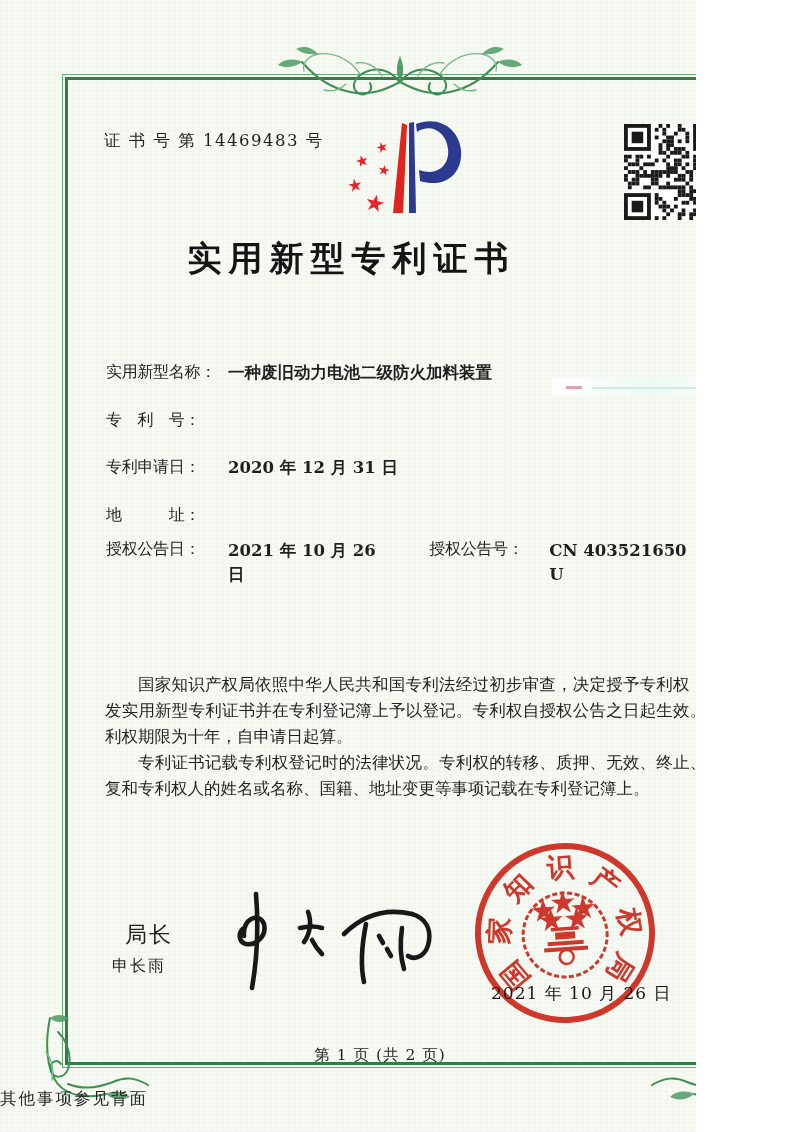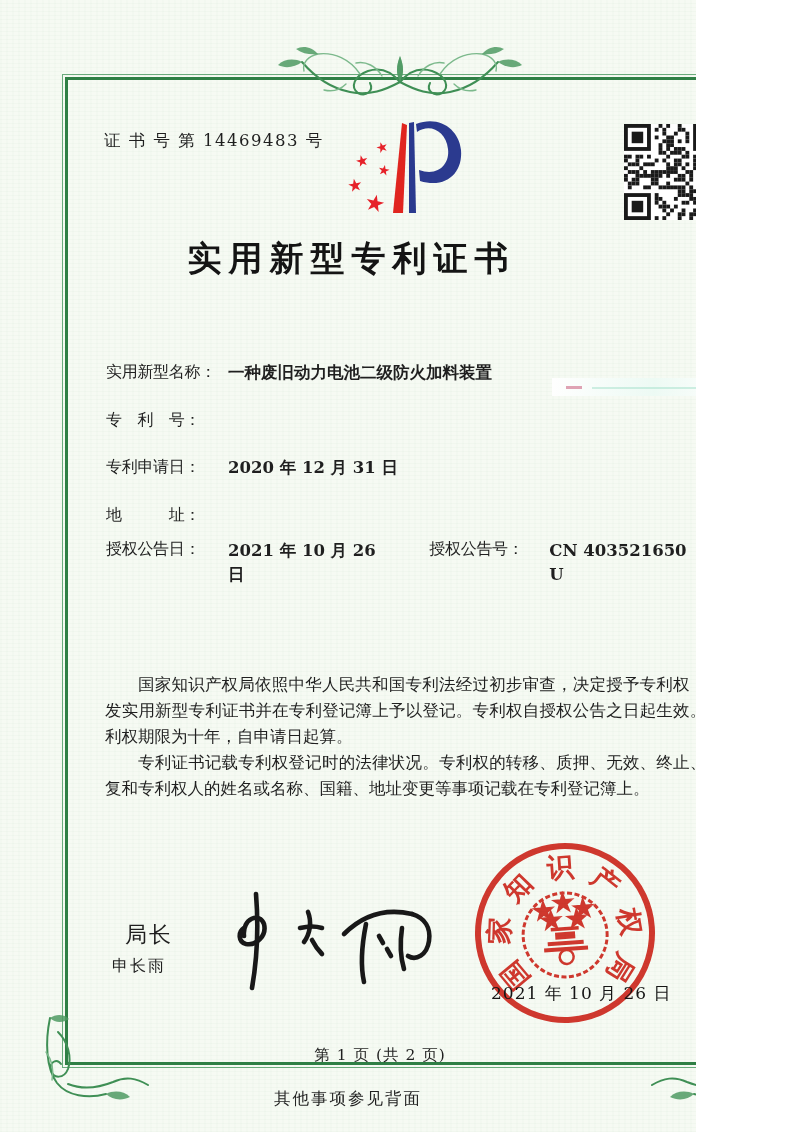--- a/index.html
+++ b/index.html
@@ -68,21 +68,21 @@
   .signature{position:absolute;left:216px;top:884px;width:232px;height:112px;}
   .signature path{stroke:#181818;stroke-width:4.6;fill:none;stroke-linecap:round;stroke-linejoin:round;}
   .seal{position:absolute;left:468px;top:836px;width:194px;height:194px;transform:rotate(-4deg);
     opacity:.92;mix-blend-mode:multiply;}
   .seal text{fill:var(--seal-red);font-size:27px;font-weight:bold;
     font-family:"DejaVu Serif","Liberation Serif",serif;text-anchor:middle;dominant-baseline:central;}
   .seal .emb{fill:var(--seal-red);stroke:var(--seal-red);}
   .seal-date{position:absolute;left:491px;top:982px;font-size:17px;letter-spacing:1px;color:#151515;}
   
   .page-num{position:absolute;left:0;top:1045px;width:100%;text-align:center;font-size:15.5px;letter-spacing:1px;margin-left:32px;}
-  .back-note{position:absolute;left:0;top:1088px;width:100%;text-align:center;font-size:16.5px;letter-spacing:2px;}
+  .back-note{position:absolute;left:0;top:1088px;width:100%;font-size:16.5px;letter-spacing:2px;}
 </style>
 </head>
 <body>
 
 <div class="page">
 
   <div class="frame-outer">
     <div class="frame-inner"></div>
   </div>
 

